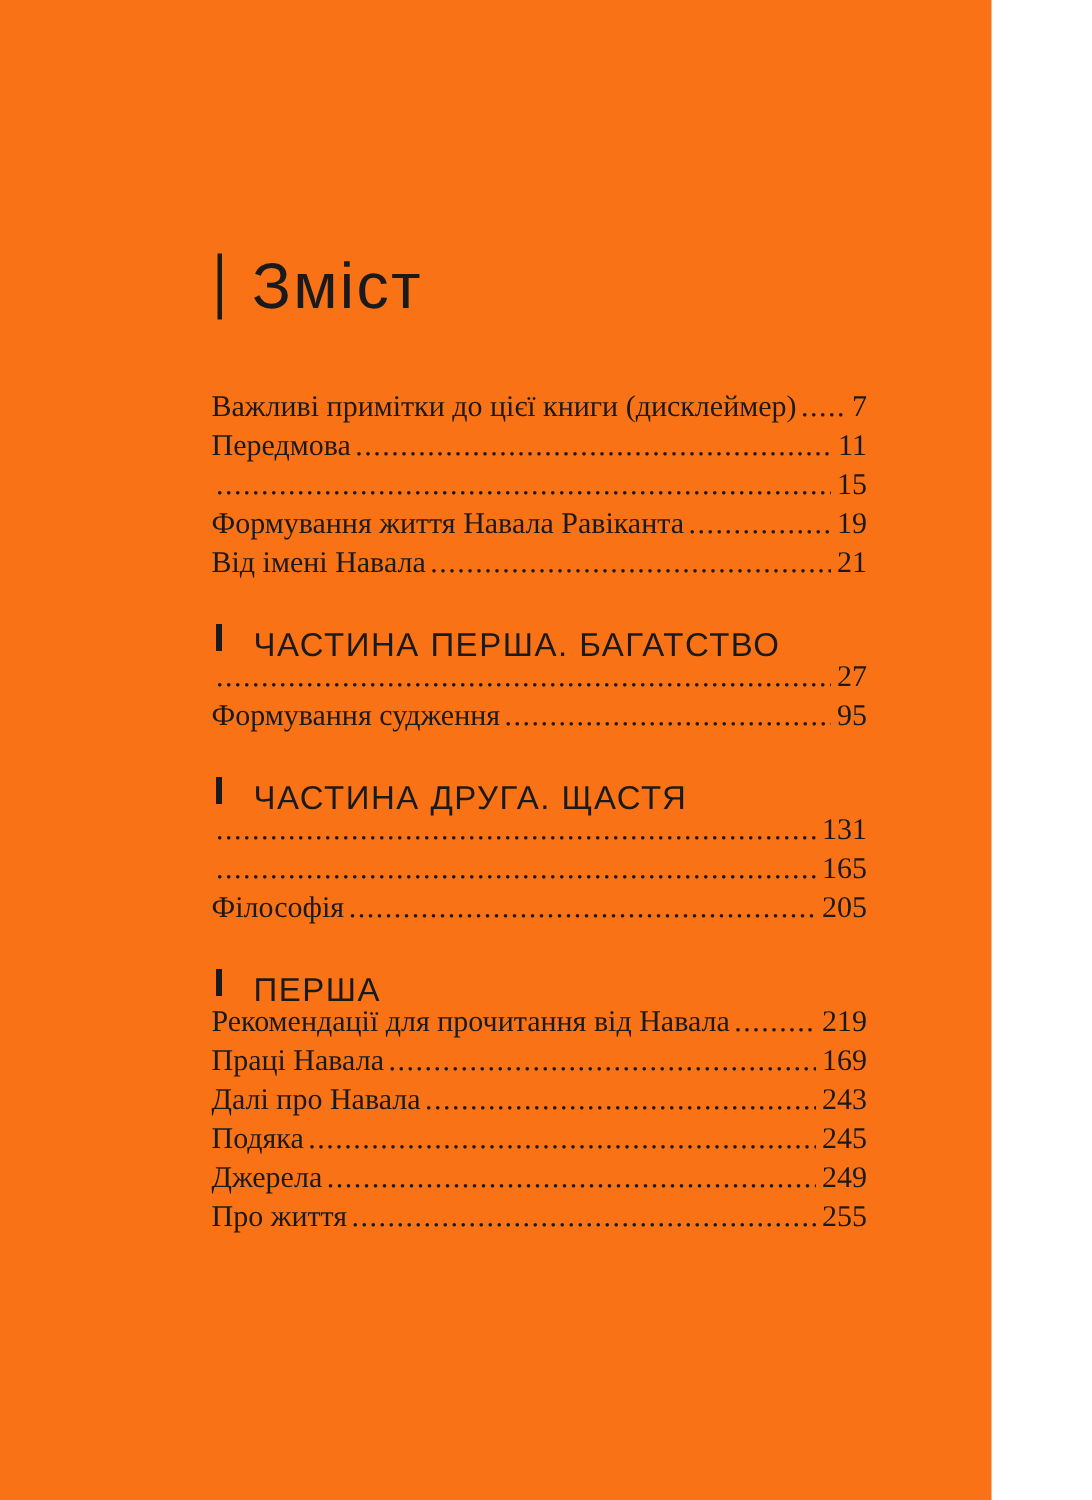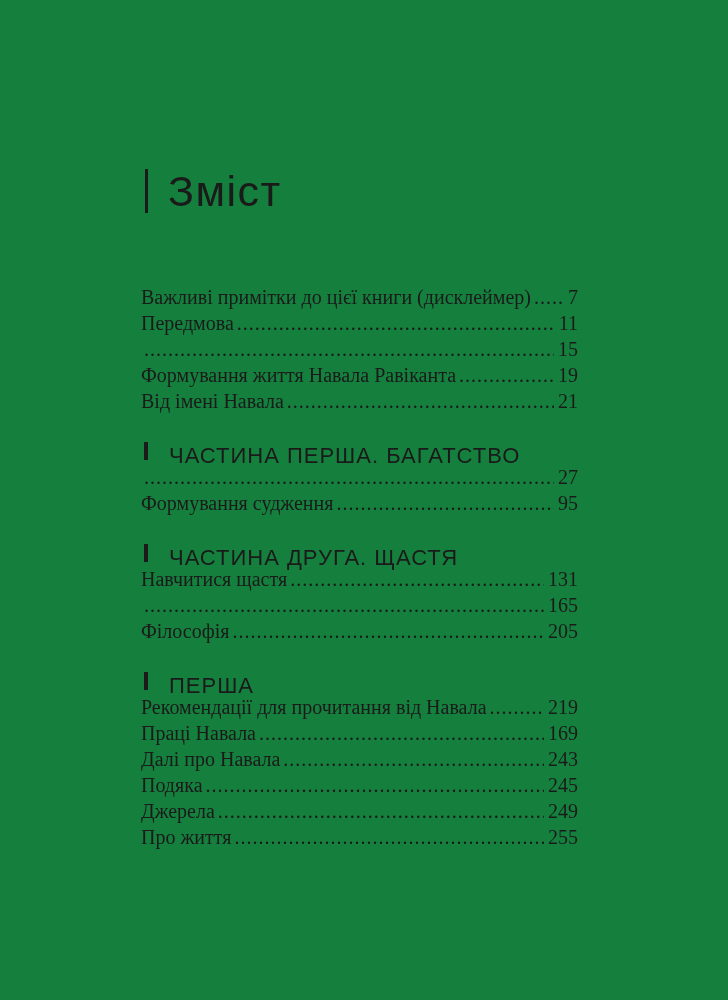--- a/index.html
+++ b/index.html
@@ -1,21 +1,21 @@
 <!DOCTYPE html>
 <html lang="uk"><head>
 <meta charset="utf-8">
 <style>
   * { margin: 0; padding: 0; box-sizing: border-box; }
   html, body { background: #ffffff; }
   .page {
     position: relative;
-    width: 728px;
+    width: 661px;
     height: 1000px;
-    background: #15803d;
+    background: #f97316;
     overflow: hidden;
     color: #1a1a1a;
   }
   .content {
     position: absolute;
     left: 141px;
     top: 168px;
     width: 437px;
   }
   
@@ -32,21 +32,21 @@
   }
   .title-text {
     font-family: "Liberation Sans", sans-serif;
     font-weight: 400;
     font-size: 43px;
     line-height: 46px;
     letter-spacing: 1.5px;
     color: #1a1a1a;
   }
   
-  .toc-list { margin-top: 70px; }
+  .toc-list { margin-top: 44px; }
   .toc-row {
     display: flex;
     align-items: baseline;
     font-family: "Liberation Serif", serif;
     font-size: 20px;
     line-height: 26px;
     color: #1a1a1a;
     white-space: nowrap;
   }
   .toc-label { flex: 0 0 auto; }
@@ -150,21 +150,20 @@
 </div>
   </div>
 
   <div class="section">
     <div class="section-heading">
       <div class="section-bar"></div>
       <div class="section-heading-text">ЧАСТИНА ДРУГА. ЩАСТЯ</div>
     </div>
     <div class="section-items">
   <div class="toc-row">
-    <span class="toc-label">Навчитися щастя</span>
     <span class="leader">......................................................................................................................................................</span>
     <span class="pagenum">131</span>
   </div>
 
   <div class="toc-row">
     <span class="leader">......................................................................................................................................................</span>
     <span class="pagenum">165</span>
   </div>
 
   <div class="toc-row">

